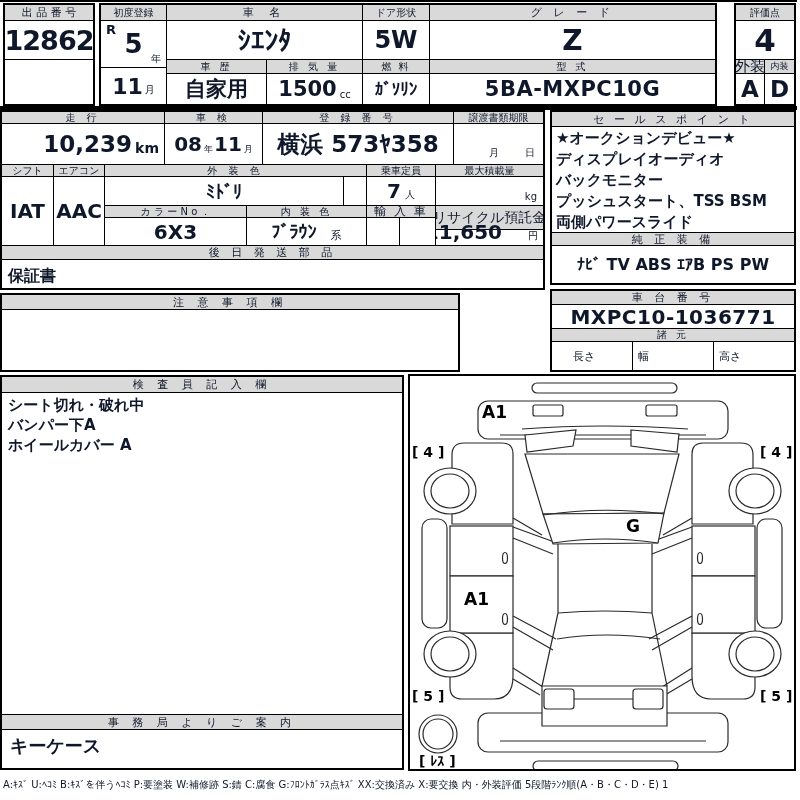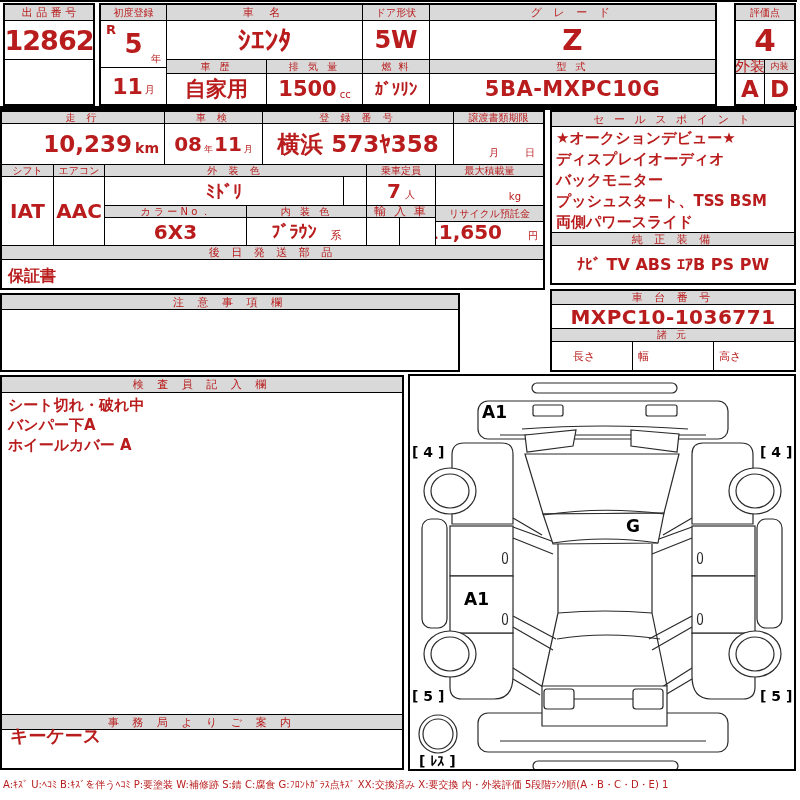--- a/index.html
+++ b/index.html
@@ -1,17 +1,17 @@
 <!DOCTYPE html>
 <html><head>
 <meta charset="utf-8">
 <style>
   html,body{margin:0;padding:0;background:#fff;}
   #page{position:relative;width:800px;height:800px;background:#fff;
-        font-family:"DejaVu Sans","Liberation Sans",sans-serif;color:#b91c1c;overflow:hidden;}
+        font-family:"DejaVu Sans","Liberation Sans",sans-serif;color:#0f172a;overflow:hidden;}
   .abs{position:absolute;box-sizing:border-box;}
   .box{position:absolute;box-sizing:border-box;border:2px solid #000;background:#fff;}
   .hd{background:#d9d9d9;display:flex;align-items:center;justify-content:center;
       font-size:11px;box-sizing:border-box;white-space:nowrap;overflow:hidden;}
   .cell{position:absolute;box-sizing:border-box;display:flex;align-items:center;justify-content:center;
         white-space:nowrap;overflow:hidden;}
   .b{font-weight:bold;} .bb{border-bottom:1px solid #000;}
   .bt{border-top:1px solid #000;} .br{border-right:1px solid #000;}
   .left{justify-content:flex-start;}
   .right{justify-content:flex-end;}
@@ -105,28 +105,28 @@
 
     <div class="cell bb br b" style="left:0;top:65px;width:52px;height:69px;font-size:20px;">IAT</div>
     <div class="cell bb br b" style="left:52px;top:65px;width:51px;height:69px;font-size:20px;">AAC</div>
 
     <div class="cell bb br b" style="left:103px;top:65px;width:239px;height:29px;font-size:18px;">ﾐﾄﾞﾘ</div>
     <div class="cell bb br" style="left:342px;top:65px;width:23px;height:29px;"></div>
     <div class="cell bb br" style="left:365px;top:65px;width:69px;height:29px;">
       <span class="b" style="font-size:20px;">7</span>
       <span style="font-size:10px;margin:8px 0 0 4px;">人</span>
     </div>
-    <div class="cell bb right" style="left:434px;top:65px;width:107px;height:29px;align-items:flex-end;padding:0 22px 3px 0;">
+    <div class="cell bb right" style="left:434px;top:65px;width:107px;height:29px;align-items:flex-end;padding:0 6px 3px 0;">
       <span style="font-size:10px;">kg</span>
     </div>
 
     <div class="hd bb br" style="position:absolute;left:103px;top:94px;width:142px;height:12px;font-size:10px;">カ ラ ー N o ．</div>
     <div class="hd bb br" style="position:absolute;left:245px;top:94px;width:120px;height:12px;font-size:10px;letter-spacing:3px;">内 装 色</div>
     <div class="hd bb br" style="position:absolute;left:365px;top:94px;width:69px;height:12px;font-size:12px;letter-spacing:2px;">輸 入 車</div>
-    <div class="hd bb" style="position:absolute;left:434px;top:94px;width:107px;height:16px;font-size:10px;">リサイクル預託金</div>
+    <div class="hd bb" style="position:absolute;left:434px;top:94px;width:107px;height:24px;font-size:14px;">リサイクル預託金</div>
 
     <div class="cell bb br b" style="left:103px;top:106px;width:142px;height:28px;font-size:20px;">6X3</div>
     <div class="cell bb br" style="left:245px;top:106px;width:120px;height:28px;">
       <span class="b" style="font-size:18px;">ﾌﾞﾗｳﾝ</span>
       <span style="font-size:11px;margin:8px 0 0 14px;">系</span>
     </div>
     <div class="cell bb br" style="left:365px;top:106px;width:33px;height:28px;"></div>
     <div class="cell bb br" style="left:398px;top:106px;width:36px;height:28px;"></div>
     <div class="cell bb right" style="left:434px;top:106px;width:107px;height:28px;padding-right:5px;gap:23px;">
       <span class="b" style="font-size:20px;">11,650</span>
@@ -143,21 +143,21 @@
   </div>
 
   <div class="box" style="left:0;top:375px;width:404px;height:395px;">
     <div class="hd bb" style="height:16px;letter-spacing:5px;">検 査 員 記 入 欄</div>
     <div class="abs" style="left:0;top:18px;width:400px;height:316px;padding-left:6px;font-size:15px;font-weight:bold;line-height:20px;">
       <div>シート切れ・破れ中</div>
       <div>バンパー下A</div>
       <div>ホイールカバー A</div>
     </div>
     <div class="hd bb bt" style="position:absolute;left:0;top:337px;width:400px;height:16px;letter-spacing:5px;">事 務 局 よ り ご 案 内</div>
-    <div class="cell left b" style="left:0;top:343px;width:400px;height:38px;font-size:18px;padding-left:8px;align-items:flex-start;padding-top:4px;">キーケース</div>
+    <div class="cell left b" style="left:0;top:353px;width:400px;height:38px;font-size:18px;padding-left:8px;align-items:flex-start;padding-top:4px;">キーケース</div>
   </div>
 
   <div class="box" style="left:550px;top:110px;width:246px;height:175px;">
     <div class="hd bb" style="height:15px;letter-spacing:3px;">セ ー ル ス ポ イ ン ト</div>
     <div class="abs" style="left:0;top:16px;width:242px;height:124px;padding-left:4px;font-size:15px;font-weight:bold;line-height:21px;">
       <div>★オークションデビュー★</div>
       <div>ディスプレイオーディオ</div>
       <div>バックモニター</div>
       <div>プッシュスタート、TSS  BSM</div>
       <div>両側パワースライド</div>

